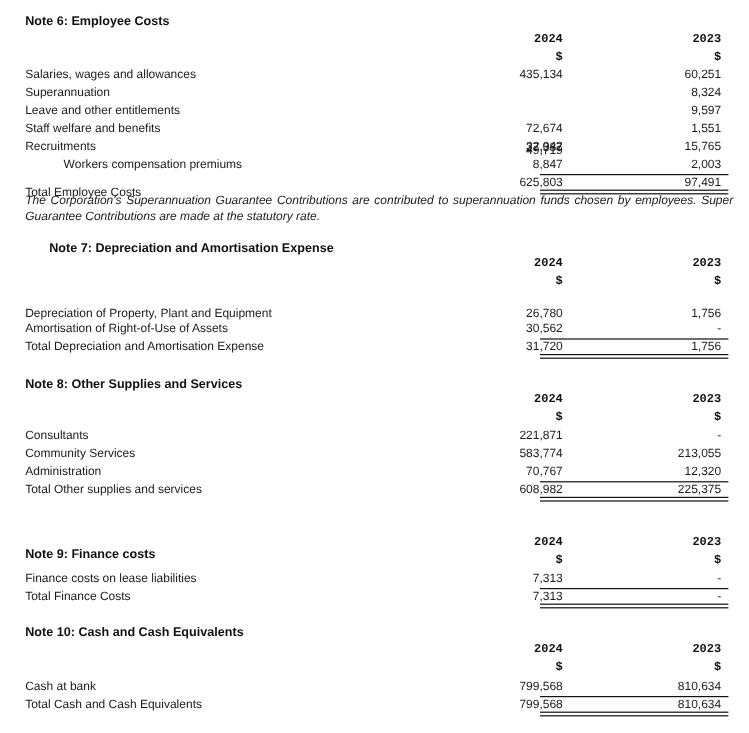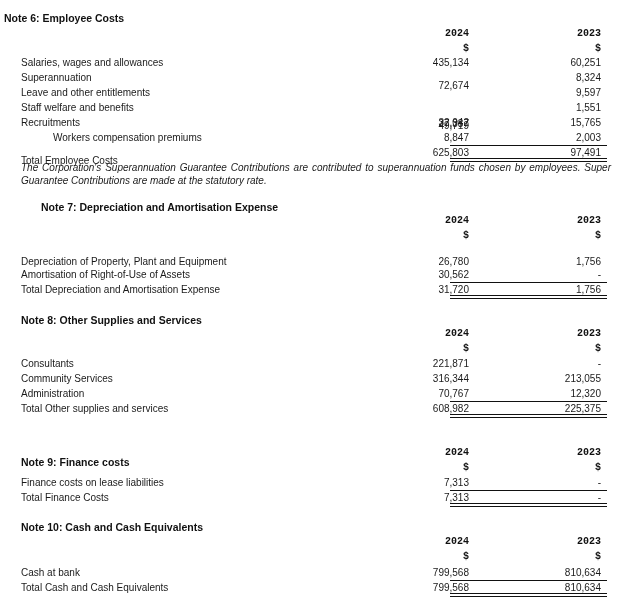--- a/index.html
+++ b/index.html
@@ -14,36 +14,36 @@
   .c23 { right: 23px; text-align: right; }
   .hdr { font-weight: bold; font-size: 10px; color: #111; font-family: Liberation Mono, monospace; }
   .rule { position: absolute; left: 450px; width: 157px; height: 0; border-top: 1px solid #111; }
   .dbl { position: absolute; left: 450px; width: 157px; height: 2px; border-top: 1px solid #111; border-bottom: 1px solid #111; }
   .para { left: 21px; width: 590px; font-size: 10px; white-space: normal; line-height: 13px; text-align: justify; font-style: italic; }
 </style>
 </head>
 <body>
 
 <div>
-  <div class="abs title" style="left:4px; top:12px;">Note 6: Employee Costs</div>
+  <div class="abs title" style="left:21px; top:12px;">Note 6: Employee Costs</div>
   <div class="abs hdr c24" style="top:28px;">2024</div>
   <div class="abs hdr c23" style="top:28px;">2023</div>
   <div class="abs hdr c24" style="top:43px;">$</div>
   <div class="abs hdr c23" style="top:43px;">$</div>
 
   <div class="abs lbl" style="top:57px;">Salaries, wages and allowances</div>
   <div class="abs c24" style="top:57px;">435,134</div>
   <div class="abs c23" style="top:57px;">60,251</div>
 
   <div class="abs lbl" style="top:72px;">Superannuation</div>
   <div class="abs c24" style="top:72px;margin-top:48px;">49,719</div>
   <div class="abs c23" style="top:72px;">8,324</div>
 
   <div class="abs lbl" style="top:87px;">Leave and other entitlements</div>
-  <div class="abs c24" style="top:80px;">72,674</div>
+  <div class="abs c24" style="top:102px;">72,674</div>
   <div class="abs c23" style="top:87px;">9,597</div>
 
   <div class="abs lbl" style="top:102px;">Staff welfare and benefits</div>
   <div class="abs c24" style="top:118px;text-align:right;">27,387</div>
   <div class="abs c23" style="top:102px;">1,551</div>
 
   <div class="abs lbl" style="top:117px;">Recruitments</div>
   <div class="abs c24" style="top:117px;">32,042</div>
   <div class="abs c23" style="top:117px;">15,765</div>
 
@@ -87,21 +87,21 @@
   <div class="abs hdr c24" style="top:328px;">2024</div>
   <div class="abs hdr c23" style="top:328px;">2023</div>
   <div class="abs hdr c24" style="top:343px;">$</div>
   <div class="abs hdr c23" style="top:343px;">$</div>
 
   <div class="abs lbl" style="top:358px;">Consultants</div>
   <div class="abs c24" style="top:358px;">221,871</div>
   <div class="abs c23" style="top:358px;">-</div>
 
   <div class="abs lbl" style="top:373px;">Community Services</div>
-  <div class="abs c24" style="top:373px;">316,344</div>
+  <div class="abs c24" style="top:373px;">583,774</div>
   <div class="abs c23" style="top:373px;">213,055</div>
 
   <div class="abs lbl" style="top:388px;">Administration</div>
   <div class="abs c24" style="top:388px;">70,767</div>
   <div class="abs c23" style="top:388px;">12,320</div>
 
   <div class="rule" style="top:401px;"></div>
   <div class="abs lbl" style="top:403px;">Total Other supplies and services</div>
   <div class="abs c24" style="top:403px;">608,982</div>
   <div class="abs c23" style="top:403px;">225,375</div>

